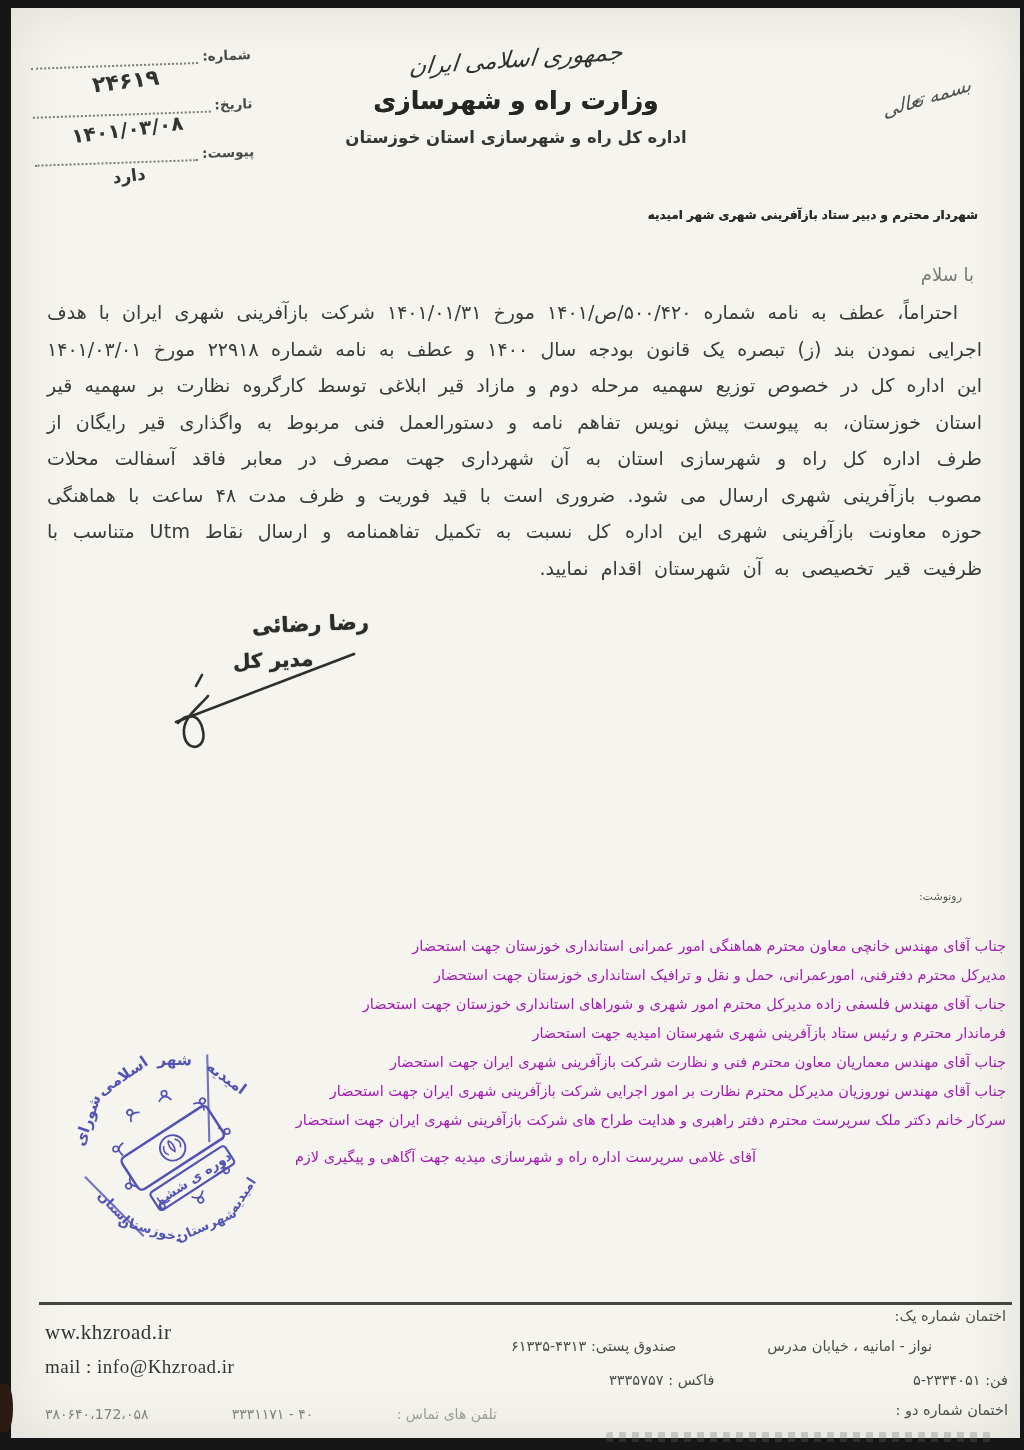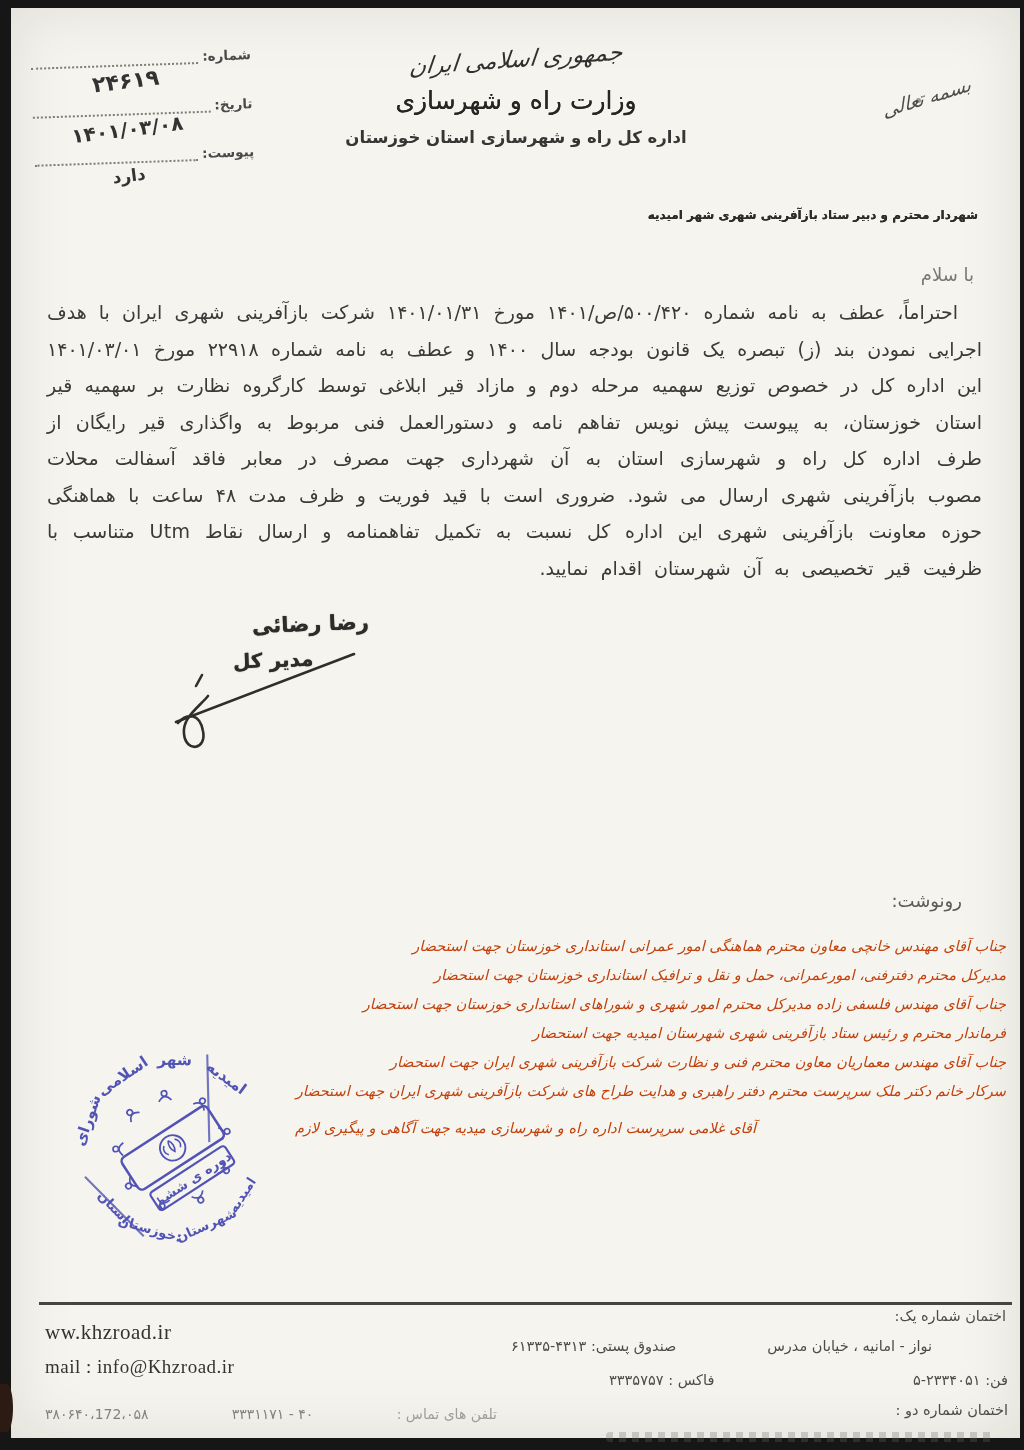--- a/index.html
+++ b/index.html
@@ -27,21 +27,21 @@
   }
   .v-number{font-size:22px;}
   .v-date{font-size:20px;}
   .v-attach{font-size:17px;letter-spacing:1px;}
   
   .letterhead{position:absolute;left:315px;top:38px;width:380px;text-align:center;direction:rtl;}
   .lh-republic{
     font-size:23px;color:#30302e;font-style:italic;
     transform:rotate(-4deg) skewX(-10deg);letter-spacing:1px;margin-bottom:14px;
   }
-  .lh-ministry{font-size:25px;font-weight:normal;color:#262624;margin-bottom:13px;text-shadow:0 0 .6px #262624;}
+  .lh-ministry{font-size:25px;font-weight:bold;color:#262624;margin-bottom:13px;text-shadow:0 0 .6px #262624;}
   .lh-department{font-size:16.5px;font-weight:bold;color:#363634;}
   
   .bismillah{
     position:absolute;right:28px;top:78px;width:130px;text-align:center;
     font-size:19px;font-style:italic;color:#4d4d4b;
     transform:rotate(-17deg) skewX(-12deg);letter-spacing:1px;
   }
   
   .addressee{
     position:absolute;right:42px;top:200px;direction:rtl;
@@ -54,27 +54,27 @@
     direction:rtl;text-align:justify;
     font-size:19px;line-height:36.5px;color:#3a3a38;
     word-spacing:6px;letter-spacing:.3px;text-indent:24px;margin:0;
   }
   
   .signature{position:absolute;left:135px;top:598px;width:235px;height:165px;direction:rtl;}
   .sig-name{position:absolute;right:12px;top:6px;font-size:21px;font-weight:bold;color:#2c2c2a;text-shadow:0 0 1px #2c2c2a;transform:rotate(-2deg);}
   .sig-title{position:absolute;right:68px;top:42px;font-size:20px;font-weight:bold;color:#2c2c2a;text-shadow:0 0 1px #2c2c2a;transform:rotate(-2deg);}
   .sig-stroke{position:absolute;left:0;top:0;}
   
-  .cc-label{position:absolute;right:58px;top:882px;direction:rtl;font-size:18px;color:#5a5a56;}
+  .cc-label{position:absolute;right:58px;top:882px;direction:rtl;font-size:11px;color:#5a5a56;}
   .cc-list{
     position:absolute;right:14px;top:924px;left:30px;
     direction:rtl;list-style:none;margin:0;padding:0;
   }
   .cc-item{
-    font-size:14.5px;line-height:29px;color:#c2410c;white-space:nowrap;font-style:italic;
+    font-size:14.5px;line-height:29px;color:#a21caf;white-space:nowrap;
   }
   .cc-item:last-child{margin-right:250px;margin-top:8px;}
   
   .stamp{position:absolute;left:56px;top:1036px;transform:rotate(-9deg);opacity:.88;}
   .stamp text{font-family:"DejaVu Sans",sans-serif;font-weight:bold;fill:#3c3fae;}
   .stamp .arc-word{font-size:14.5px;}
   .stamp .arc-word-sm{font-size:12.5px;}
   .stamp .ribbon-text{font-size:12.5px;}
   
   .footer-rule{position:absolute;left:28px;right:8px;top:1294px;height:3px;background:#454541;}
@@ -151,20 +151,21 @@
   </div>
 
   <div class="cc-label">رونوشت:</div>
   <ol class="cc-list">
 
   <li class="cc-item">جناب آقای مهندس خانچی معاون محترم هماهنگی امور عمرانی استانداری خوزستان جهت استحضار</li>
       <li class="cc-item">مدیرکل محترم دفترفنی، امورعمرانی، حمل و نقل و ترافیک استانداری خوزستان جهت استحضار</li>
       <li class="cc-item">جناب آقای مهندس فلسفی زاده مدیرکل محترم امور شهری و شوراهای استانداری خوزستان جهت استحضار</li>
       <li class="cc-item">فرماندار محترم و رئیس ستاد بازآفرینی شهری شهرستان امیدیه جهت استحضار</li>
       <li class="cc-item">جناب آقای مهندس معماریان معاون محترم فنی و نظارت شرکت بازآفرینی شهری ایران جهت استحضار</li>
+      <li class="cc-item">جناب آقای مهندس نوروزیان مدیرکل محترم نظارت بر امور اجرایی شرکت بازآفرینی شهری ایران جهت استحضار</li>
       <li class="cc-item">سرکار خانم دکتر ملک سرپرست محترم دفتر راهبری و هدایت طراح های شرکت بازآفرینی شهری ایران جهت استحضار</li>
       <li class="cc-item">آقای غلامی سرپرست اداره راه و شهرسازی میدیه جهت آگاهی و پیگیری لازم</li>
     </ol>
 
   <svg class="stamp" width="212" height="212" viewBox="0 0 200 200">
     <g fill="none" stroke="#3c3fae">
 
       <path d="M146,16 L135,98" stroke-width="2" opacity=".8"></path>
       <path d="M14,112 L60,176" stroke-width="2" opacity=".8"></path>
 

